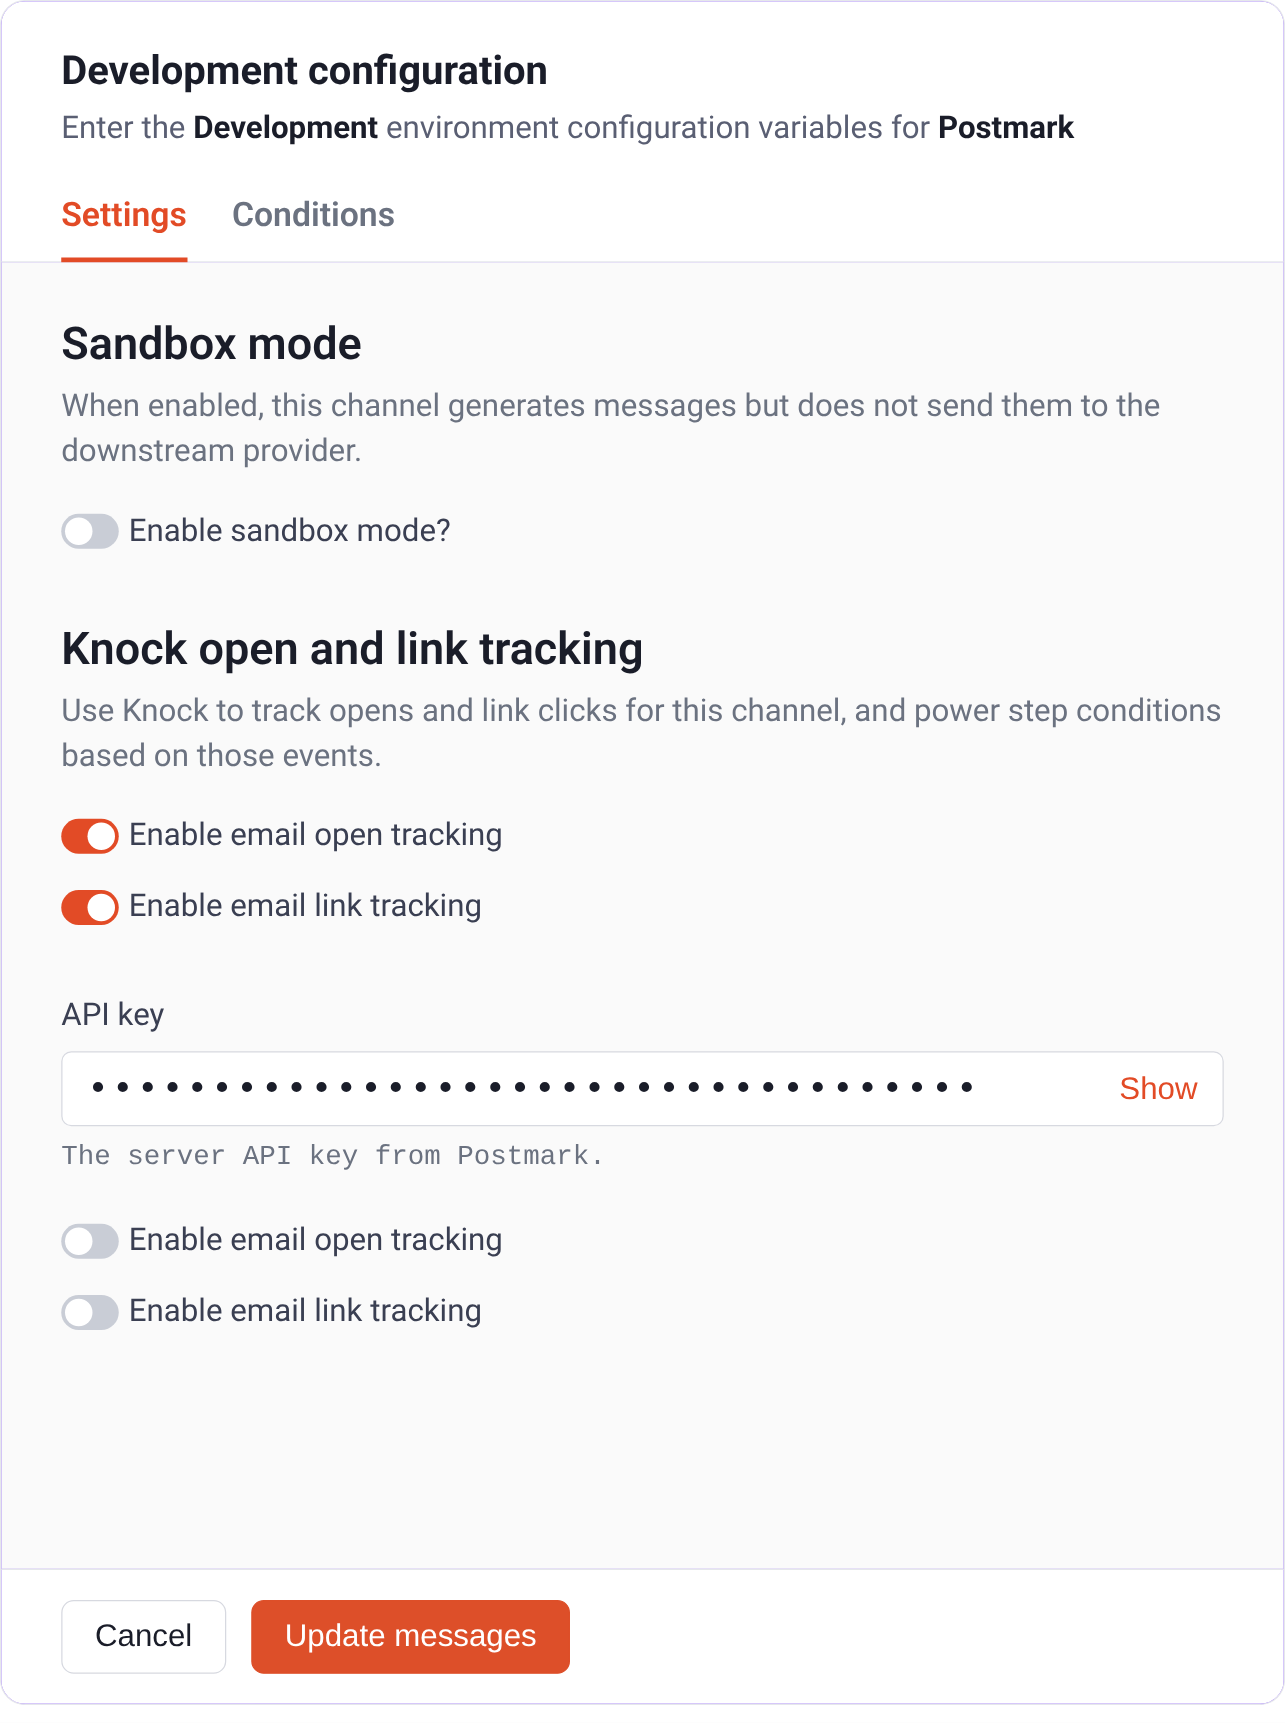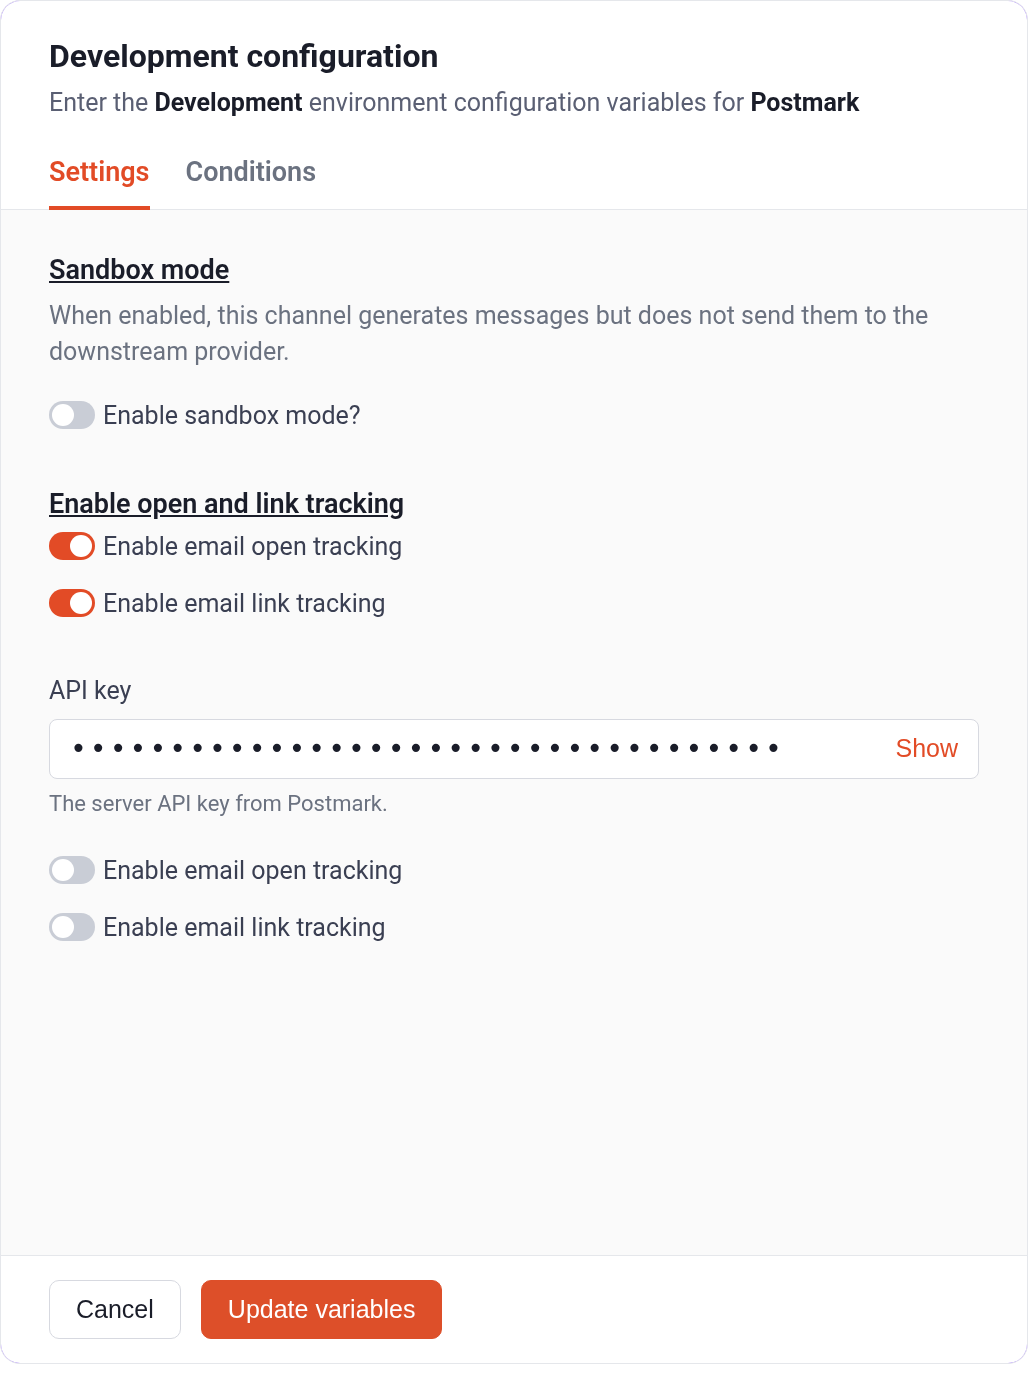--- a/index.html
+++ b/index.html
@@ -68,25 +68,24 @@
   .modal-body {
     flex: 1;
     overflow-y: auto;
     background: #fafafa;
     padding: 44px 48px 20px 48px;
   }
   .section {
     margin-bottom: 58px;
   }
   .section-title {
-    font-size: 27px;
+    font-size: 36px;
     font-weight: 600;
     color: #1a1d29;
     margin-bottom: 12px;
-    text-decoration: underline;
   }
   .section-desc {
     font-size: 25px;
     line-height: 1.45;
     color: #6b7280;
     margin-bottom: 30px;
   }
   .toggle-row {
     display: flex;
     align-items: center;
@@ -163,20 +162,21 @@
     cursor: pointer;
     background: none;
     border: none;
     padding-left: 16px;
     text-align: center;
   }
   .field-help {
     font-size: 22px;
     color: #6b7280;
     margin-bottom: 40px;
+    font-family: Liberation Mono, monospace;
   }
   .modal-footer {
     border-top: 1px solid #e5e7eb;
     padding: 24px 48px;
     background: #fff;
     display: flex;
     gap: 20px;
   }
   .btn {
     font-size: 25px;
@@ -221,21 +221,22 @@
       <div class="section-desc">When enabled, this channel generates messages but does not send them to the downstream provider.</div>
       <div class="toggle-row">
         <div class="toggle off">
             <div class="toggle-knob"></div>
           </div>
         <div class="toggle-label">Enable sandbox mode?</div>
       </div>
     </div>
 
     <div class="section">
-      <div class="section-title">Enable open and link tracking</div>
+      <div class="section-title">Knock open and link tracking</div>
+      <div class="section-desc">Use Knock to track opens and link clicks for this channel, and power step conditions based on those events.</div>
       <div class="toggle-row">
         <div class="toggle on">
             <div class="toggle-knob"></div>
           </div>
         <div class="toggle-label">Enable email open tracking</div>
       </div>
       <div class="toggle-row">
         <div class="toggle on">
             <div class="toggle-knob"></div>
           </div>
@@ -262,16 +263,16 @@
             <div class="toggle-knob"></div>
           </div>
         <div class="toggle-label">Enable email link tracking</div>
       </div>
     </div>
 
   </div>
 
   <div class="modal-footer">
     <button class="btn btn-secondary">Cancel</button>
-    <button class="btn btn-primary">Update variables</button>
+    <button class="btn btn-primary">Update messages</button>
   </div>
 
 </div>
 
 </body></html>

